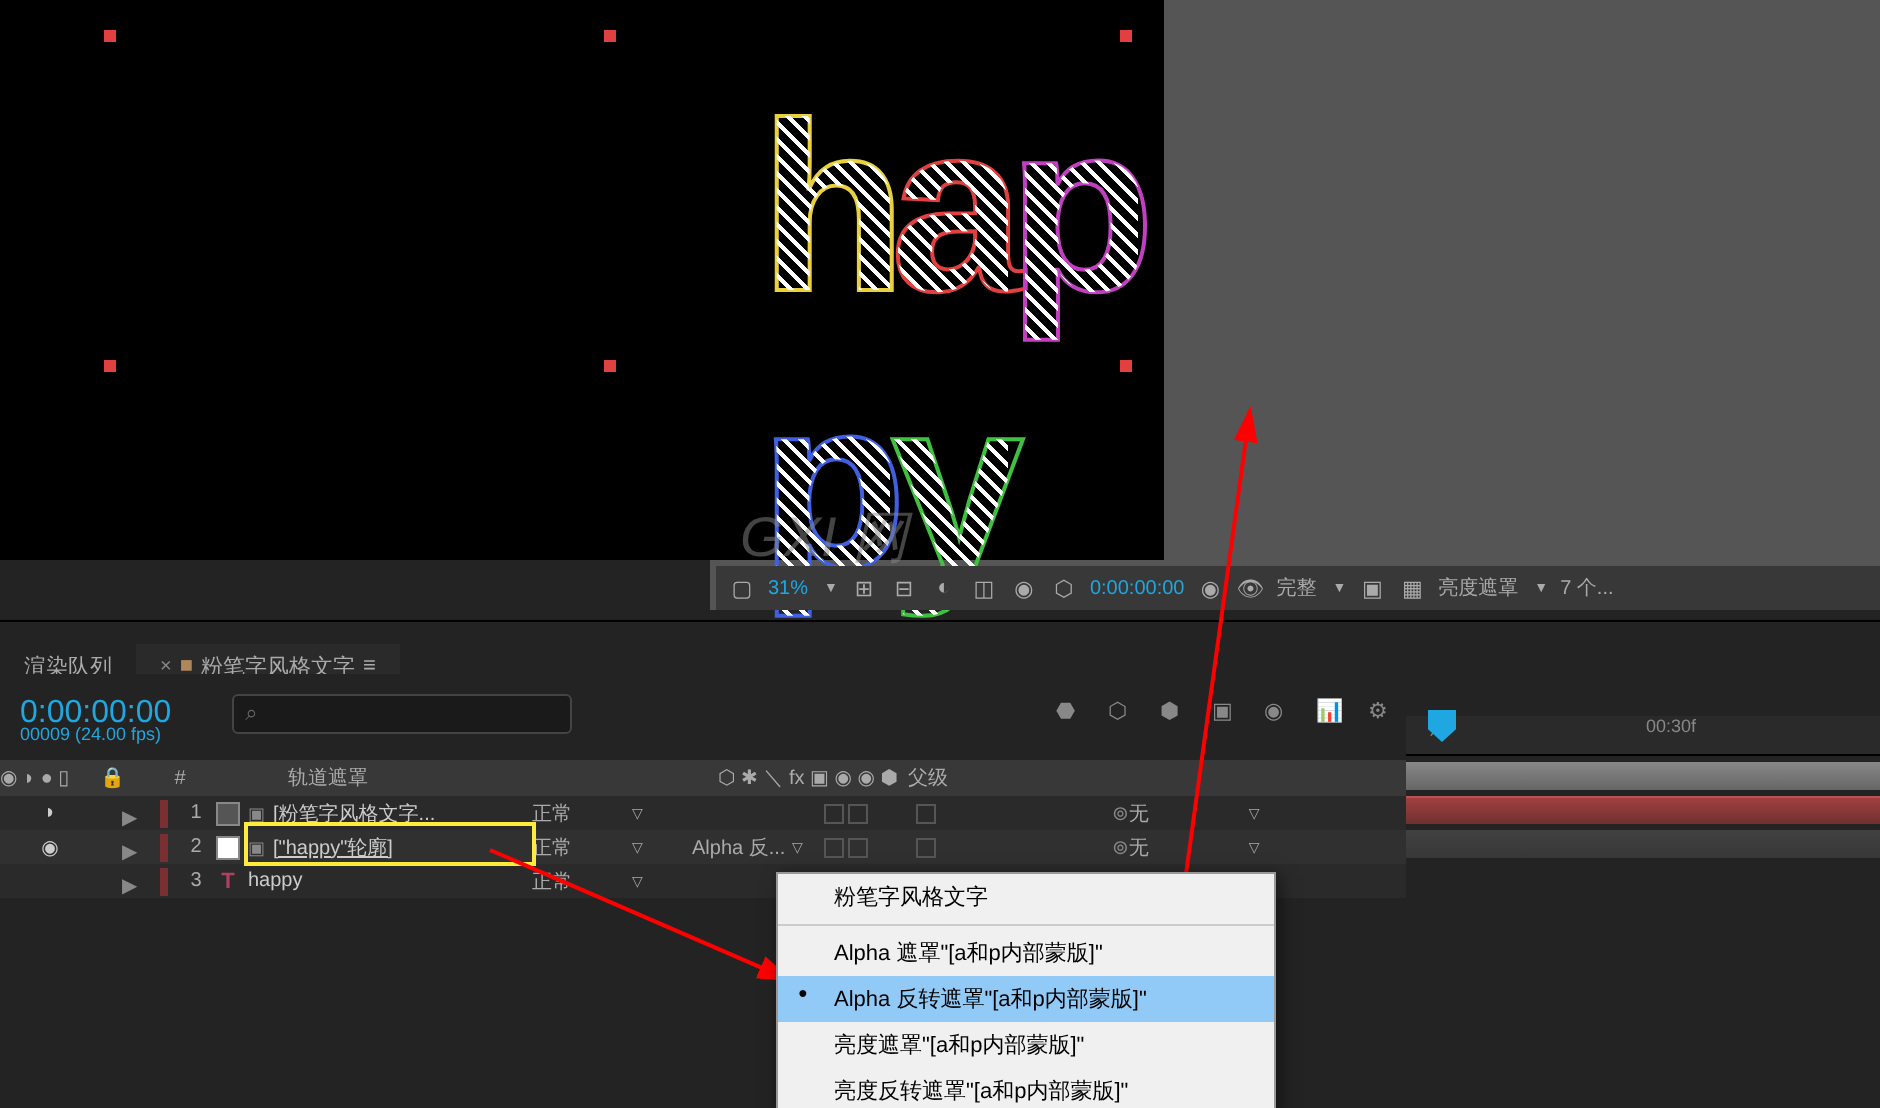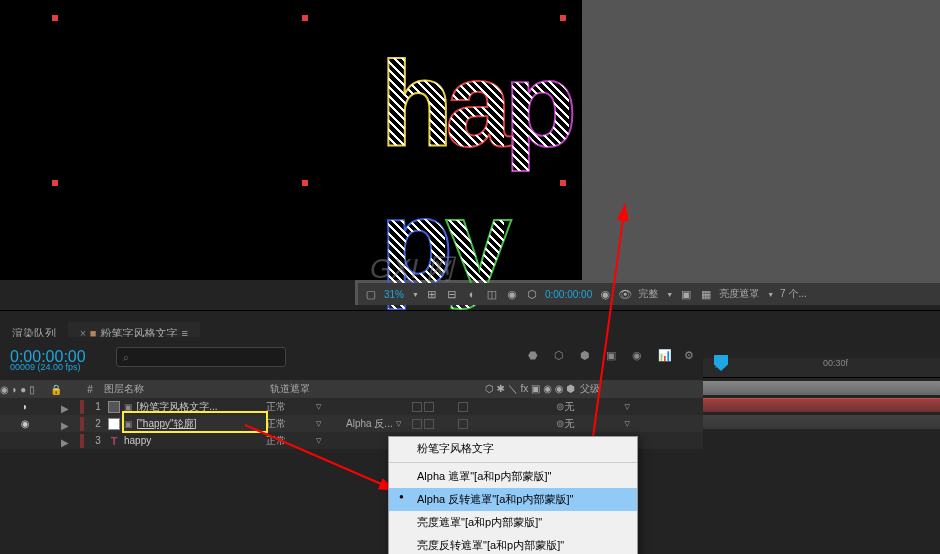--- a/index.html
+++ b/index.html
@@ -38,21 +38,21 @@
 .timecode-sub { position: absolute; left: 10px; top: 362px; color: #1ea7e0; font-size: 9px; }
 .search-box { margin-left: 30px; width: 170px; height: 20px; background: #1a1a1a; border: 1px solid #444; border-radius: 3px; display: flex; align-items: center; padding: 0 6px; color: #666; }
 .tc-icons { margin-left: auto; margin-right: 240px; display: flex; gap: 10px; align-items: center; }
 .tc-icon { width: 16px; height: 16px; color: #888; }
 
 .layer-header { position: absolute; left: 0; top: 380px; width: 703px; height: 18px; background: #383838; display: flex; align-items: center; font-size: 10px; color: #aaa; }
 .lh-eye { width: 50px; }
 .lh-lock { width: 30px; }
 .lh-num { width: 20px; text-align: center; }
 .lh-name { width: 170px; padding-left: 4px; }
-.lh-track { width: 130px; }
+.lh-track { width: 130px; margin-left: 44px; }
 .lh-trkmat { width: 80px; }
 .lh-switches { width: 100px; text-align: center; }
 .lh-parent { width: 60px; }
 
 .layer-row { position: absolute; left: 0; width: 703px; height: 17px; display: flex; align-items: center; font-size: 10px; background: #2a2a2a; }
 .layer-row:nth-child(odd) { background: #303030; }
 .lr-eye { width: 50px; display: flex; align-items: center; justify-content: center; gap: 2px; }
 .lr-lock { width: 30px; display: flex; align-items: center; justify-content: center; }
 .lr-num { width: 20px; text-align: center; color: #aaa; }
 .lr-name { width: 158px; display: flex; align-items: center; gap: 4px; color: #ccc; }
@@ -153,21 +153,20 @@
     <span class="tc-icon">📊</span>
     <span class="tc-icon">⚙</span>
   </div>
 </div>
 <span class="timecode-sub">00009 (24.00 fps)</span>
 
 <div class="layer-header">
   <div class="lh-eye">◉ ◗ ● ▯</div>
   <div class="lh-lock">🔒</div>
   <div class="lh-num">#</div>
-  <div class="lh-name">图层名称</div>
   <div class="lh-track">轨道遮罩</div>
   <div class="lh-trkmat"></div>
   <div class="lh-switches">⬡ ✱ ＼ fx ▣ ◉ ◉ ⬢</div>
   <div class="lh-parent">父级</div>
 </div>
 
 <div class="layer-row" style="top:398px">
   <div class="lr-eye">
       <span>◗</span>
     </div>

